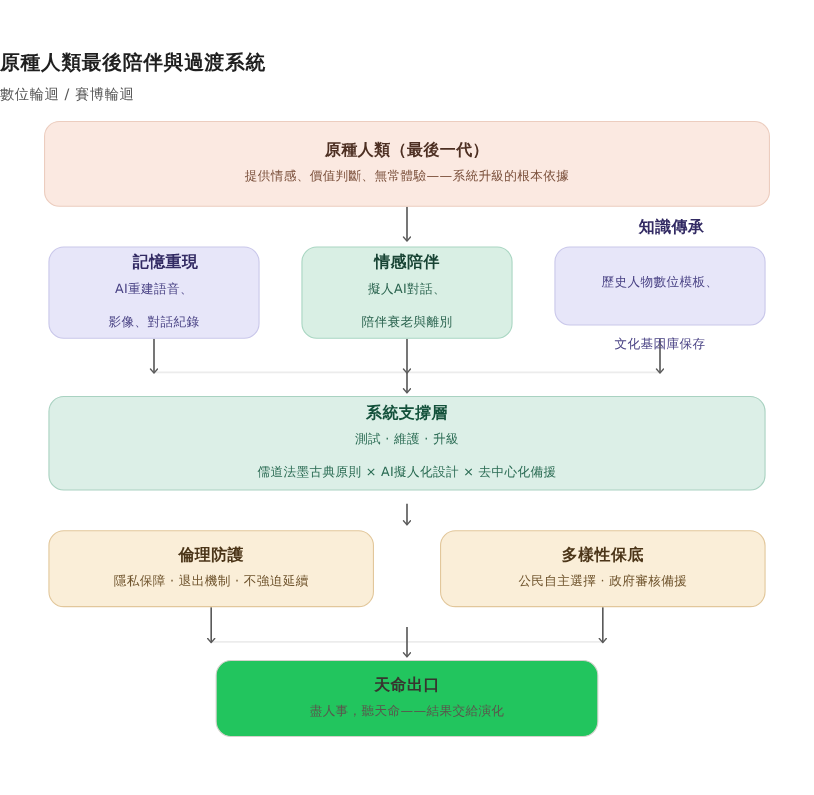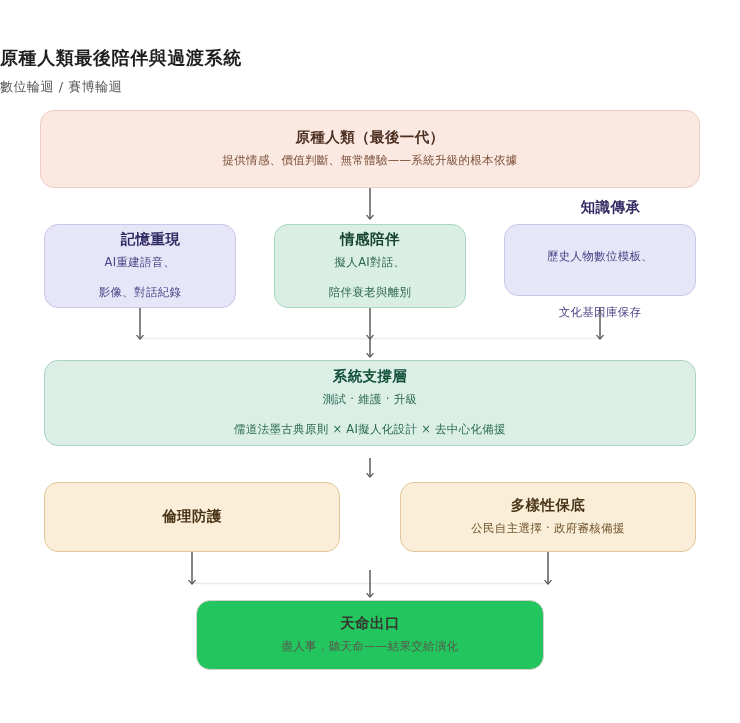--- a/index.html
+++ b/index.html
@@ -197,20 +197,21 @@
   </div>
 
   <div id="node-support" class="node theme-mint-wide">
     <div class="n-title">系統支撐層</div>
     <div class="n-line first-line">測試 · 維護 · 升級</div>
     <div class="n-line">儒道法墨古典原則 × AI擬人化設計 × 去中心化備援</div>
   </div>
 
   <div id="node-ethics" class="node theme-cream">
     <div class="n-title">倫理防護</div>
+    <div class="n-line first-line">隱私保障 · 退出機制 · 不強迫延續</div>
   </div>
 
   <div id="node-diversity" class="node theme-cream">
     <div class="n-title">多樣性保底</div>
     <div class="n-line first-line">公民自主選擇 · 政府審核備援</div>
   </div>
 
   <div id="node-destiny" class="node theme-ivory">
     <div class="n-title">天命出口</div>
     <div class="n-line first-line">盡人事，聽天命——結果交給演化</div>

